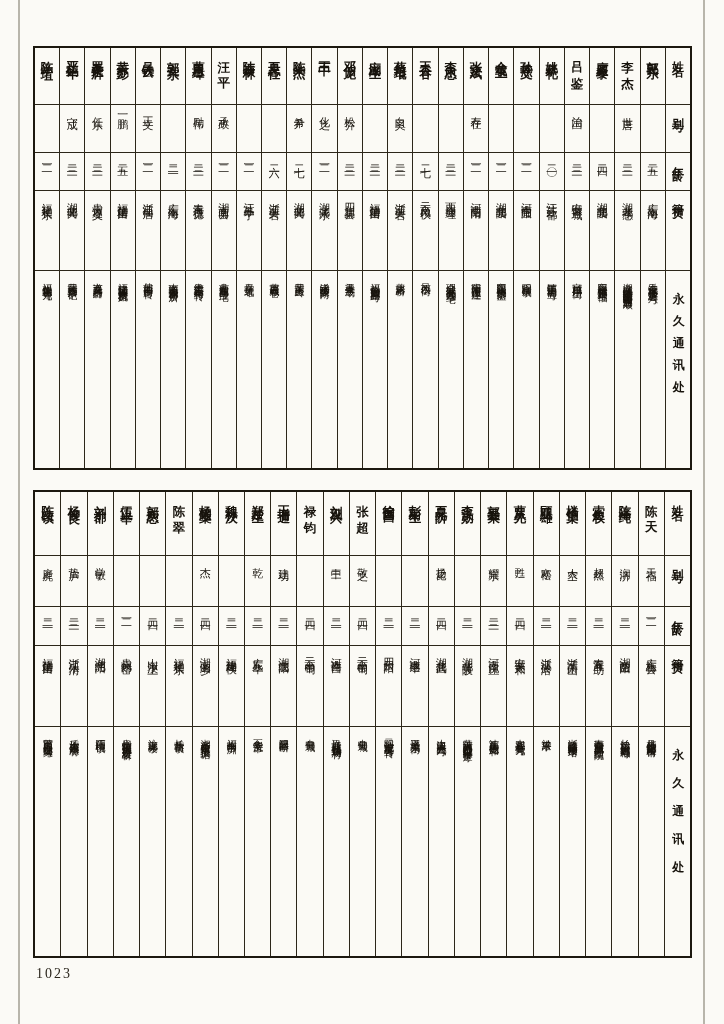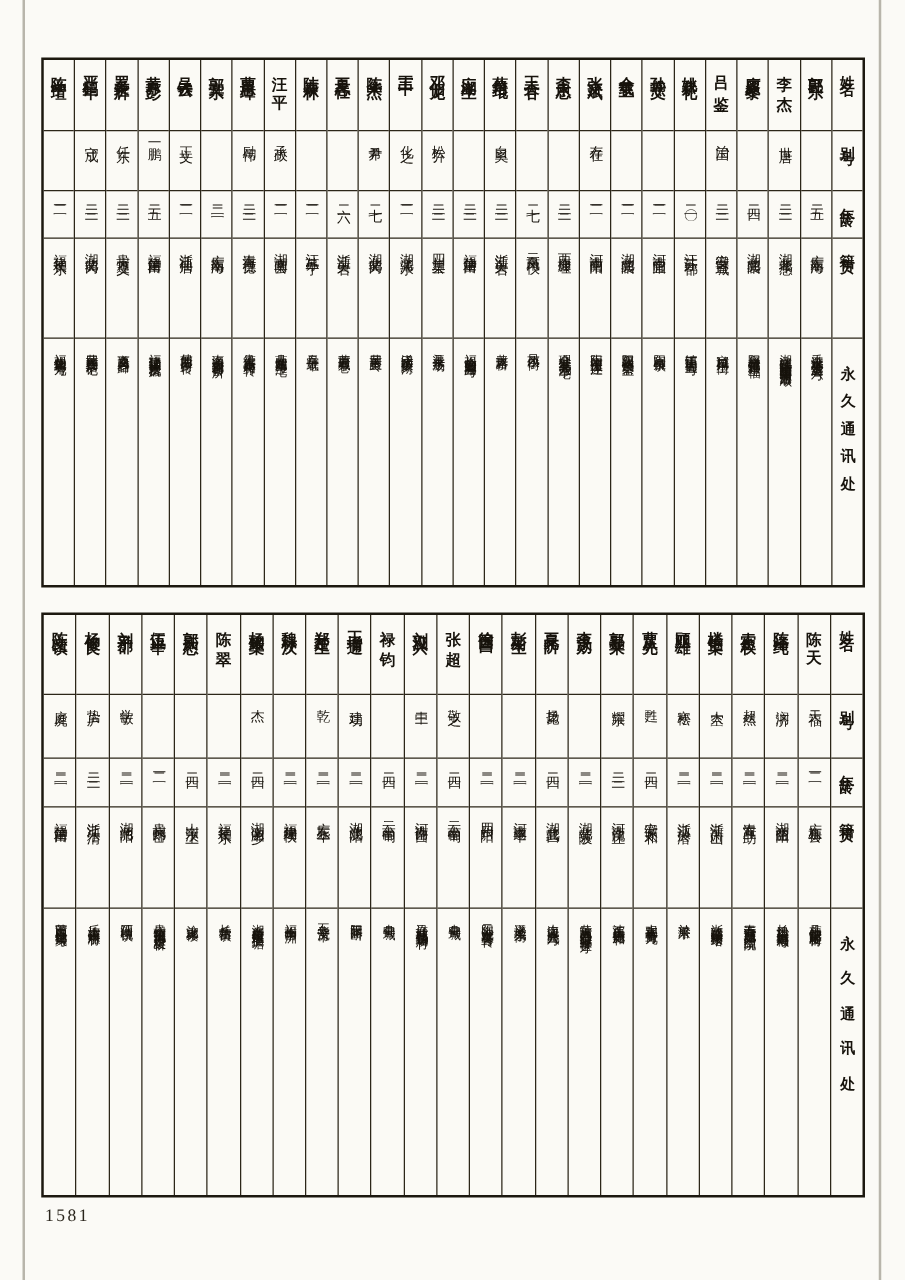--- a/index.html
+++ b/index.html
@@ -921,13 +921,13 @@
       </div>
       <div class="cell r-native f-native">
         <span class="vtext">福建莆田</span>
       </div>
       <div class="cell r-address f-address">
         <span class="vtext">莆田西门外企溪仙聚号</span>
       </div>
     </div>
   </div>
 
-<div class="page-number">1581</div>
+<div class="page-number">1023</div>
 
 </body></html>

